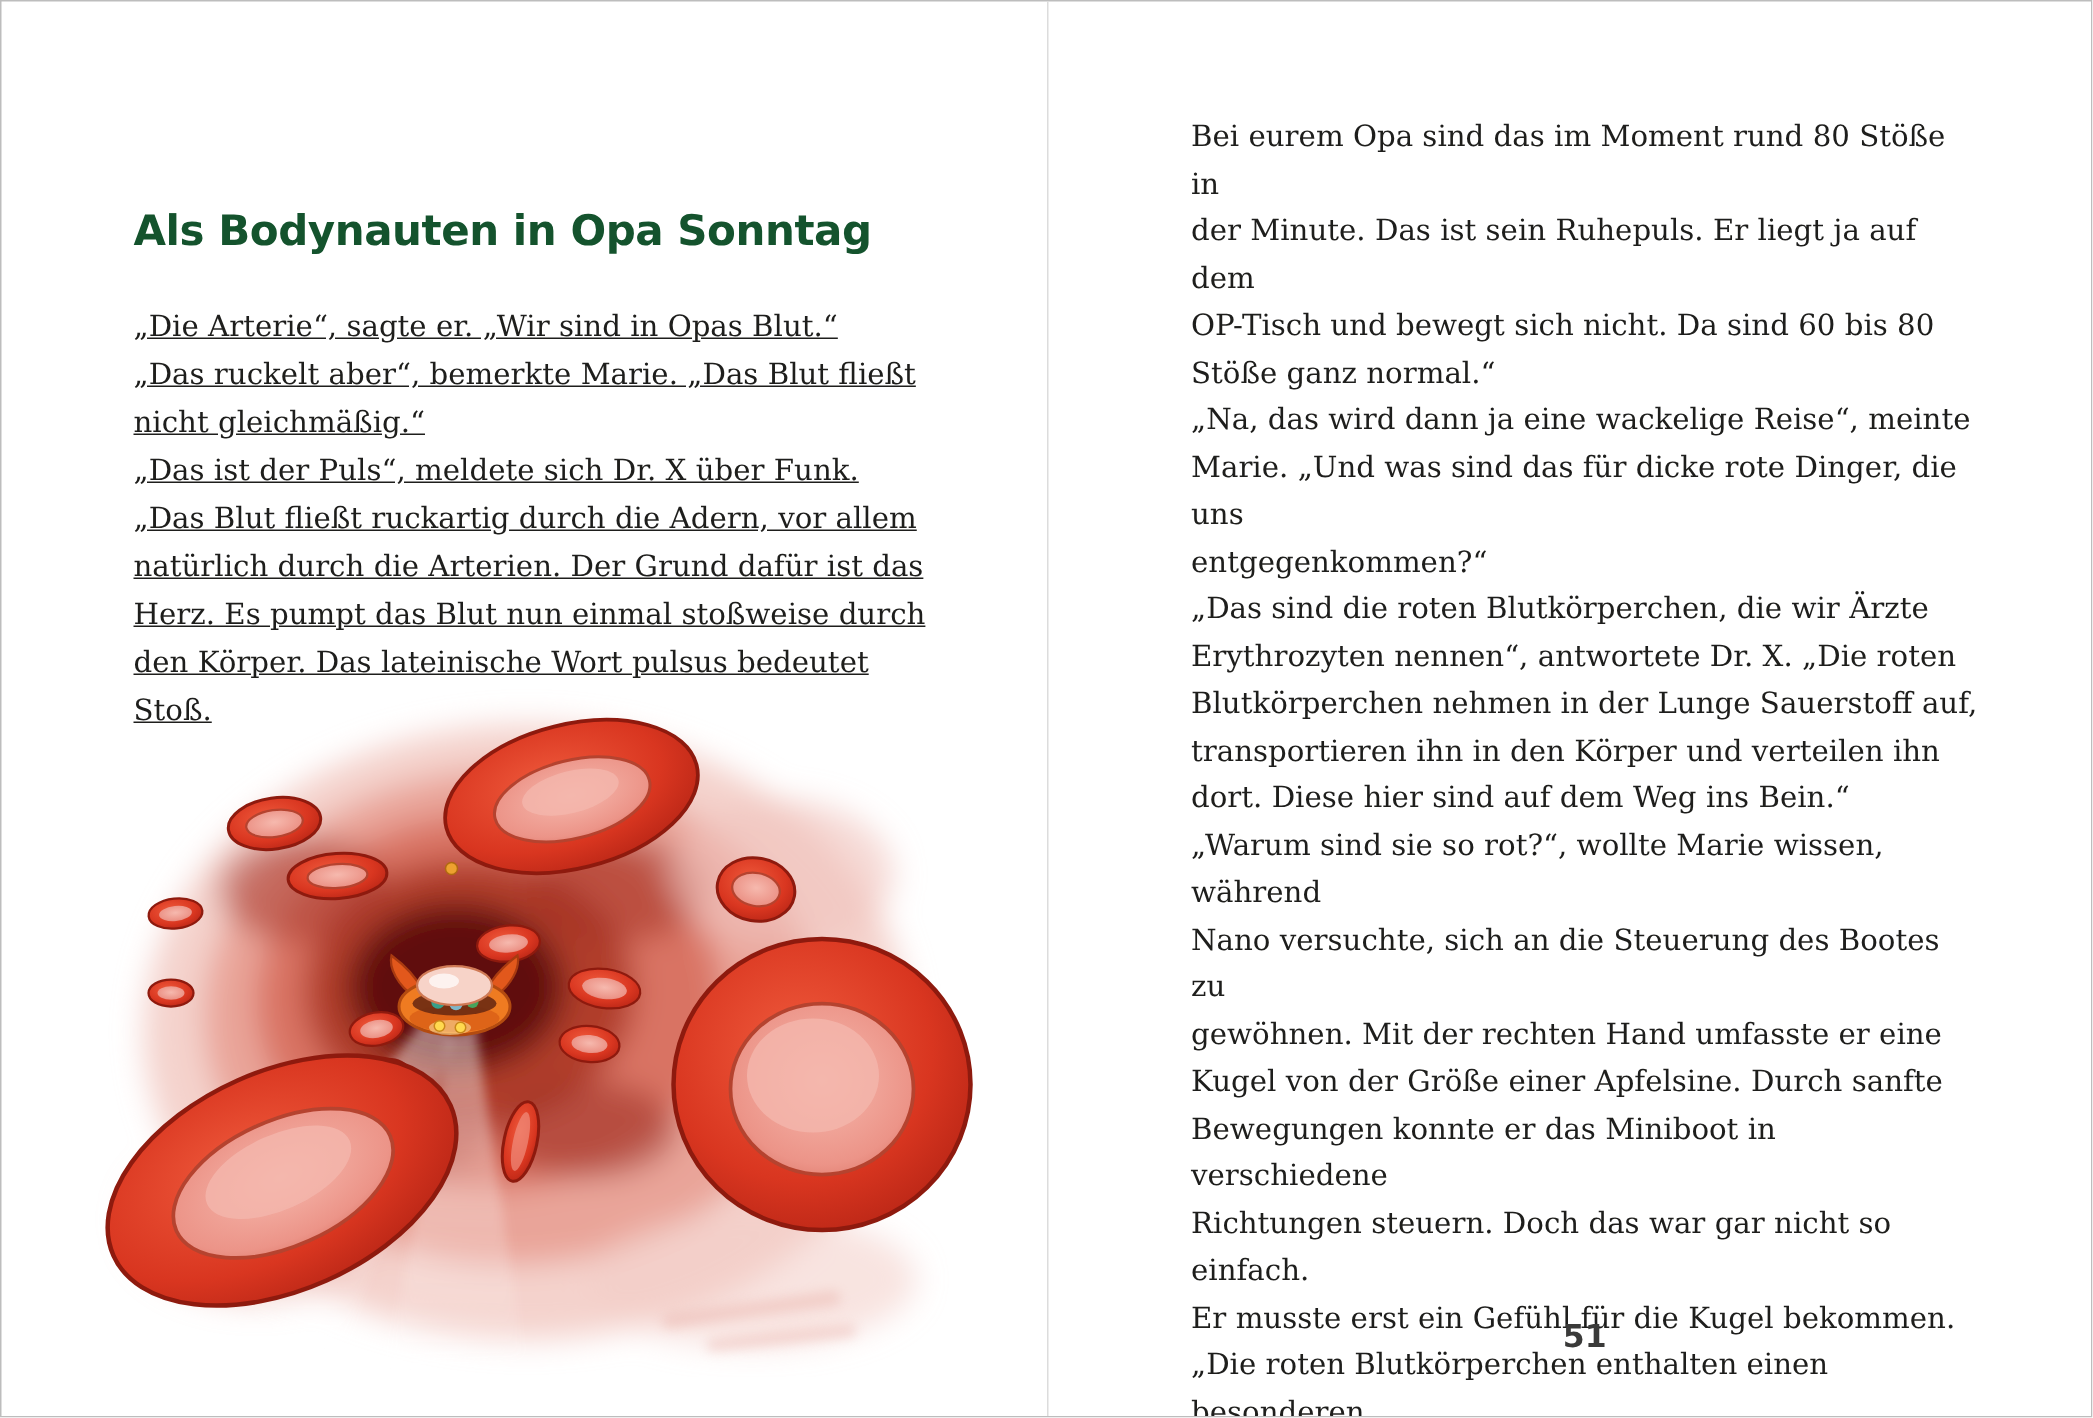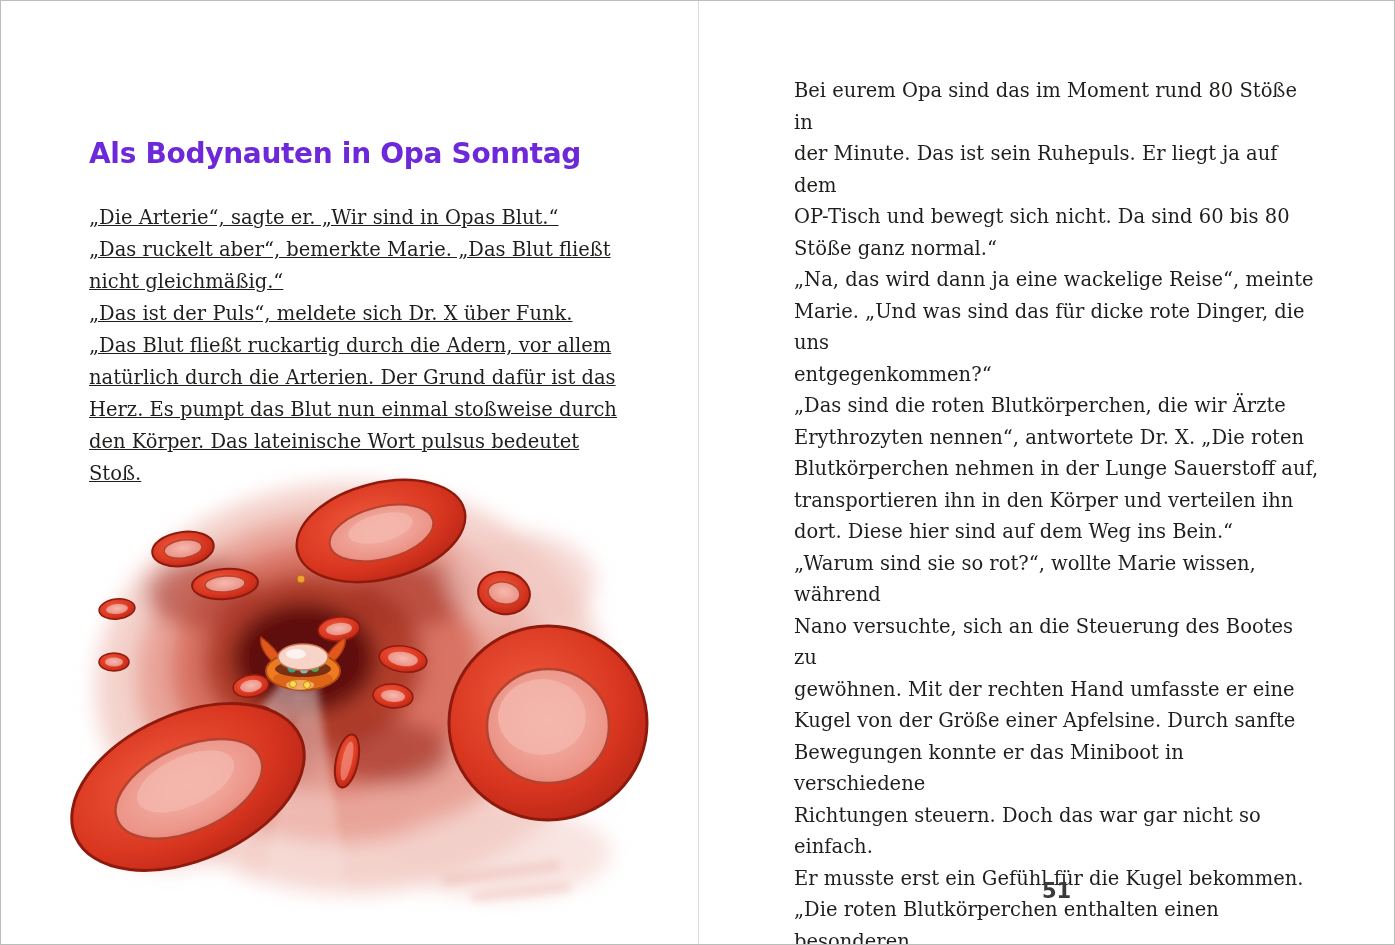--- a/index.html
+++ b/index.html
@@ -17,21 +17,21 @@
   .page-left  { left:0;   width:697px; }
   .page-right { left:698px; width:697px; }
   .gutter {
     position:absolute; left:697px; top:0; bottom:0; width:1px;
     background:#dcdcdc;
   }
   .chapter-title {
     position:absolute; left:88px; top:136px;
     font-family:"DejaVu Sans", sans-serif;
     font-weight:bold; font-size:28px; letter-spacing:-0.3px;
-    color:#6d28d9;
+    color:#14532d;
     margin:0;
     text-align:right;
   }
   .body-text {
     white-space:pre-line;
     font-size:19.5px;
     margin:0;
   }
   .left-text  { position:absolute; left:88px; top:201px; width:548px; line-height:32px;text-decoration:underline; }
   .right-text { position:absolute; left:95px; top:74px;  width:525px; line-height:31.5px; }

